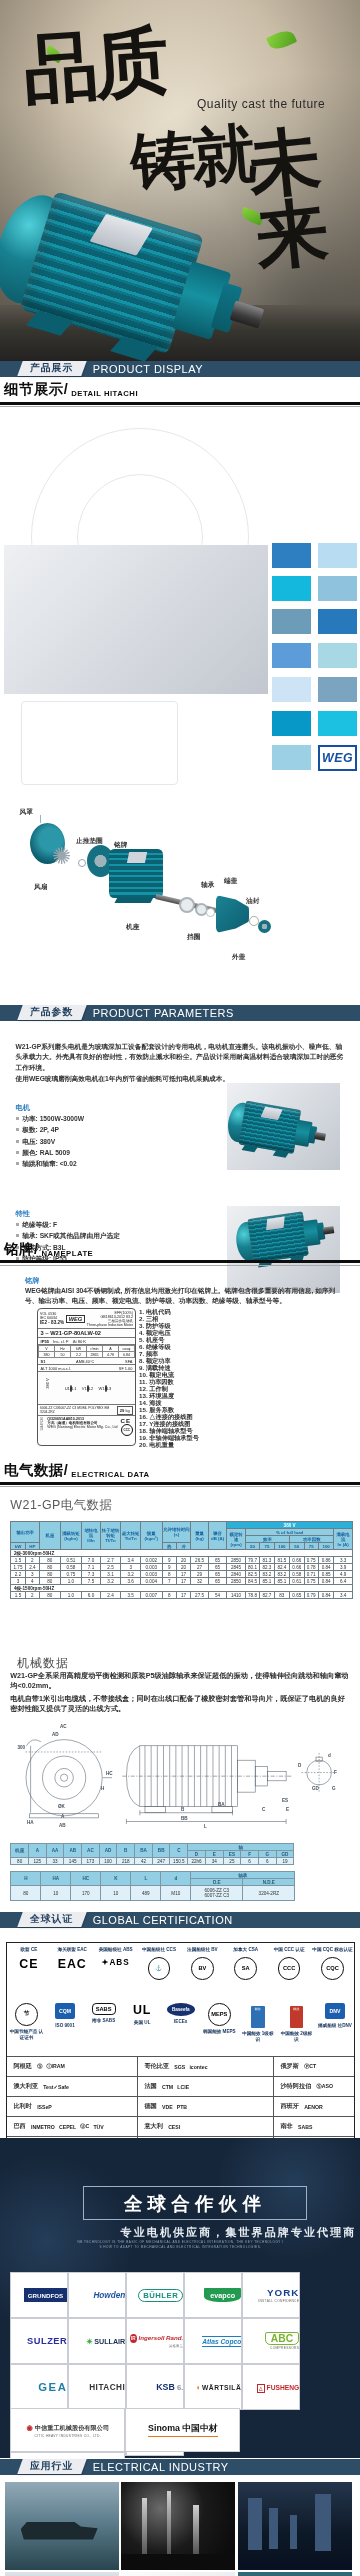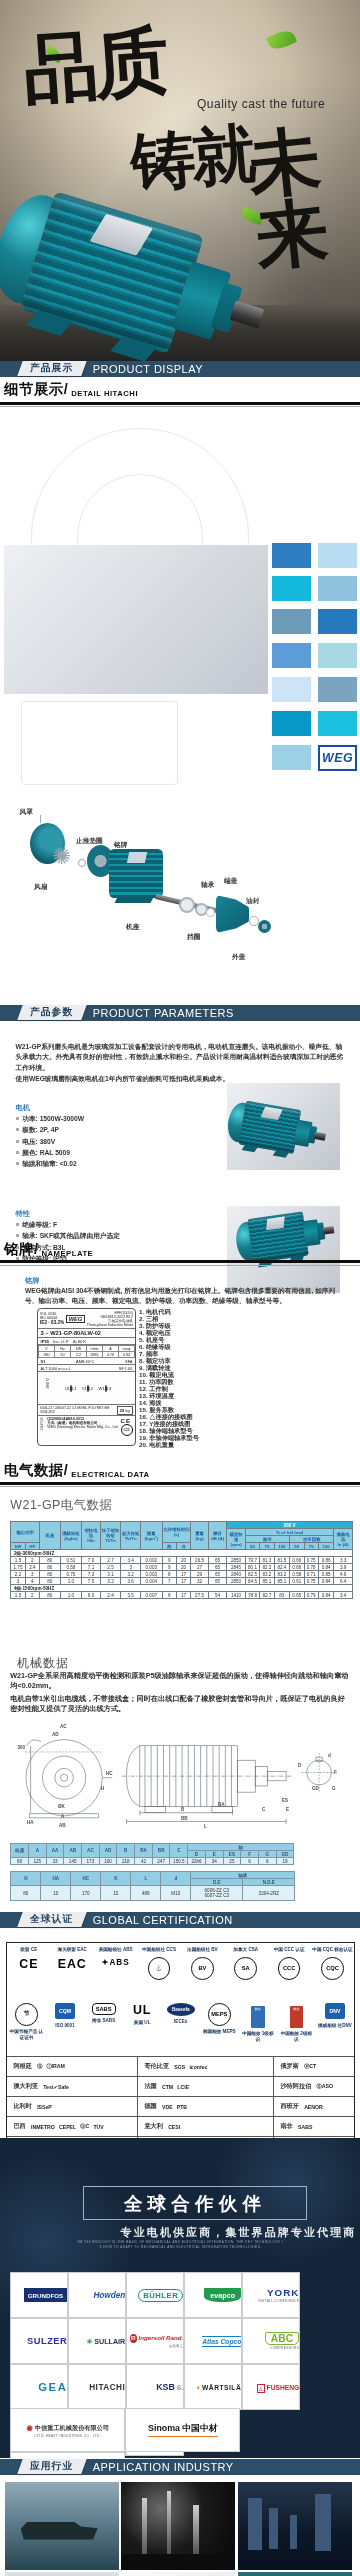--- a/index.html
+++ b/index.html
@@ -1003,21 +1003,21 @@
         <div class="pwide">
     <span class="p-sinoma">Sinoma 中国中材</span>
         </div>
         <div class="pwide">
     </div>
       </div>
   </div>
 
   <div class="bar abs" style="top:2459px;">
     <div class="bar-tab"><span class="bar-zh">应用行业</span></div>
-    <span class="bar-en">APPLICATION INDUSTRY</span>
+    <span class="bar-en">ELECTRICAL INDUSTRY</span>
   </div>
 
   <div id="appgrid" class="appgrid abs">
       <div class="apptile app-sea" style="left:0px;top:0px;">
         <div class="sh"></div>
       </div>
       <div class="apptile app-refinery" style="left:116px;top:0px;">
         <div class="tw" style="left:20.6px;top:15.5px;width:5.2px;height:57px;"></div>
         <div class="tw" style="left:46px;top:9.3px;width:4.1px;height:63px;"></div>
         <div class="tw" style="left:72px;top:23px;width:6.2px;height:49px;"></div>

